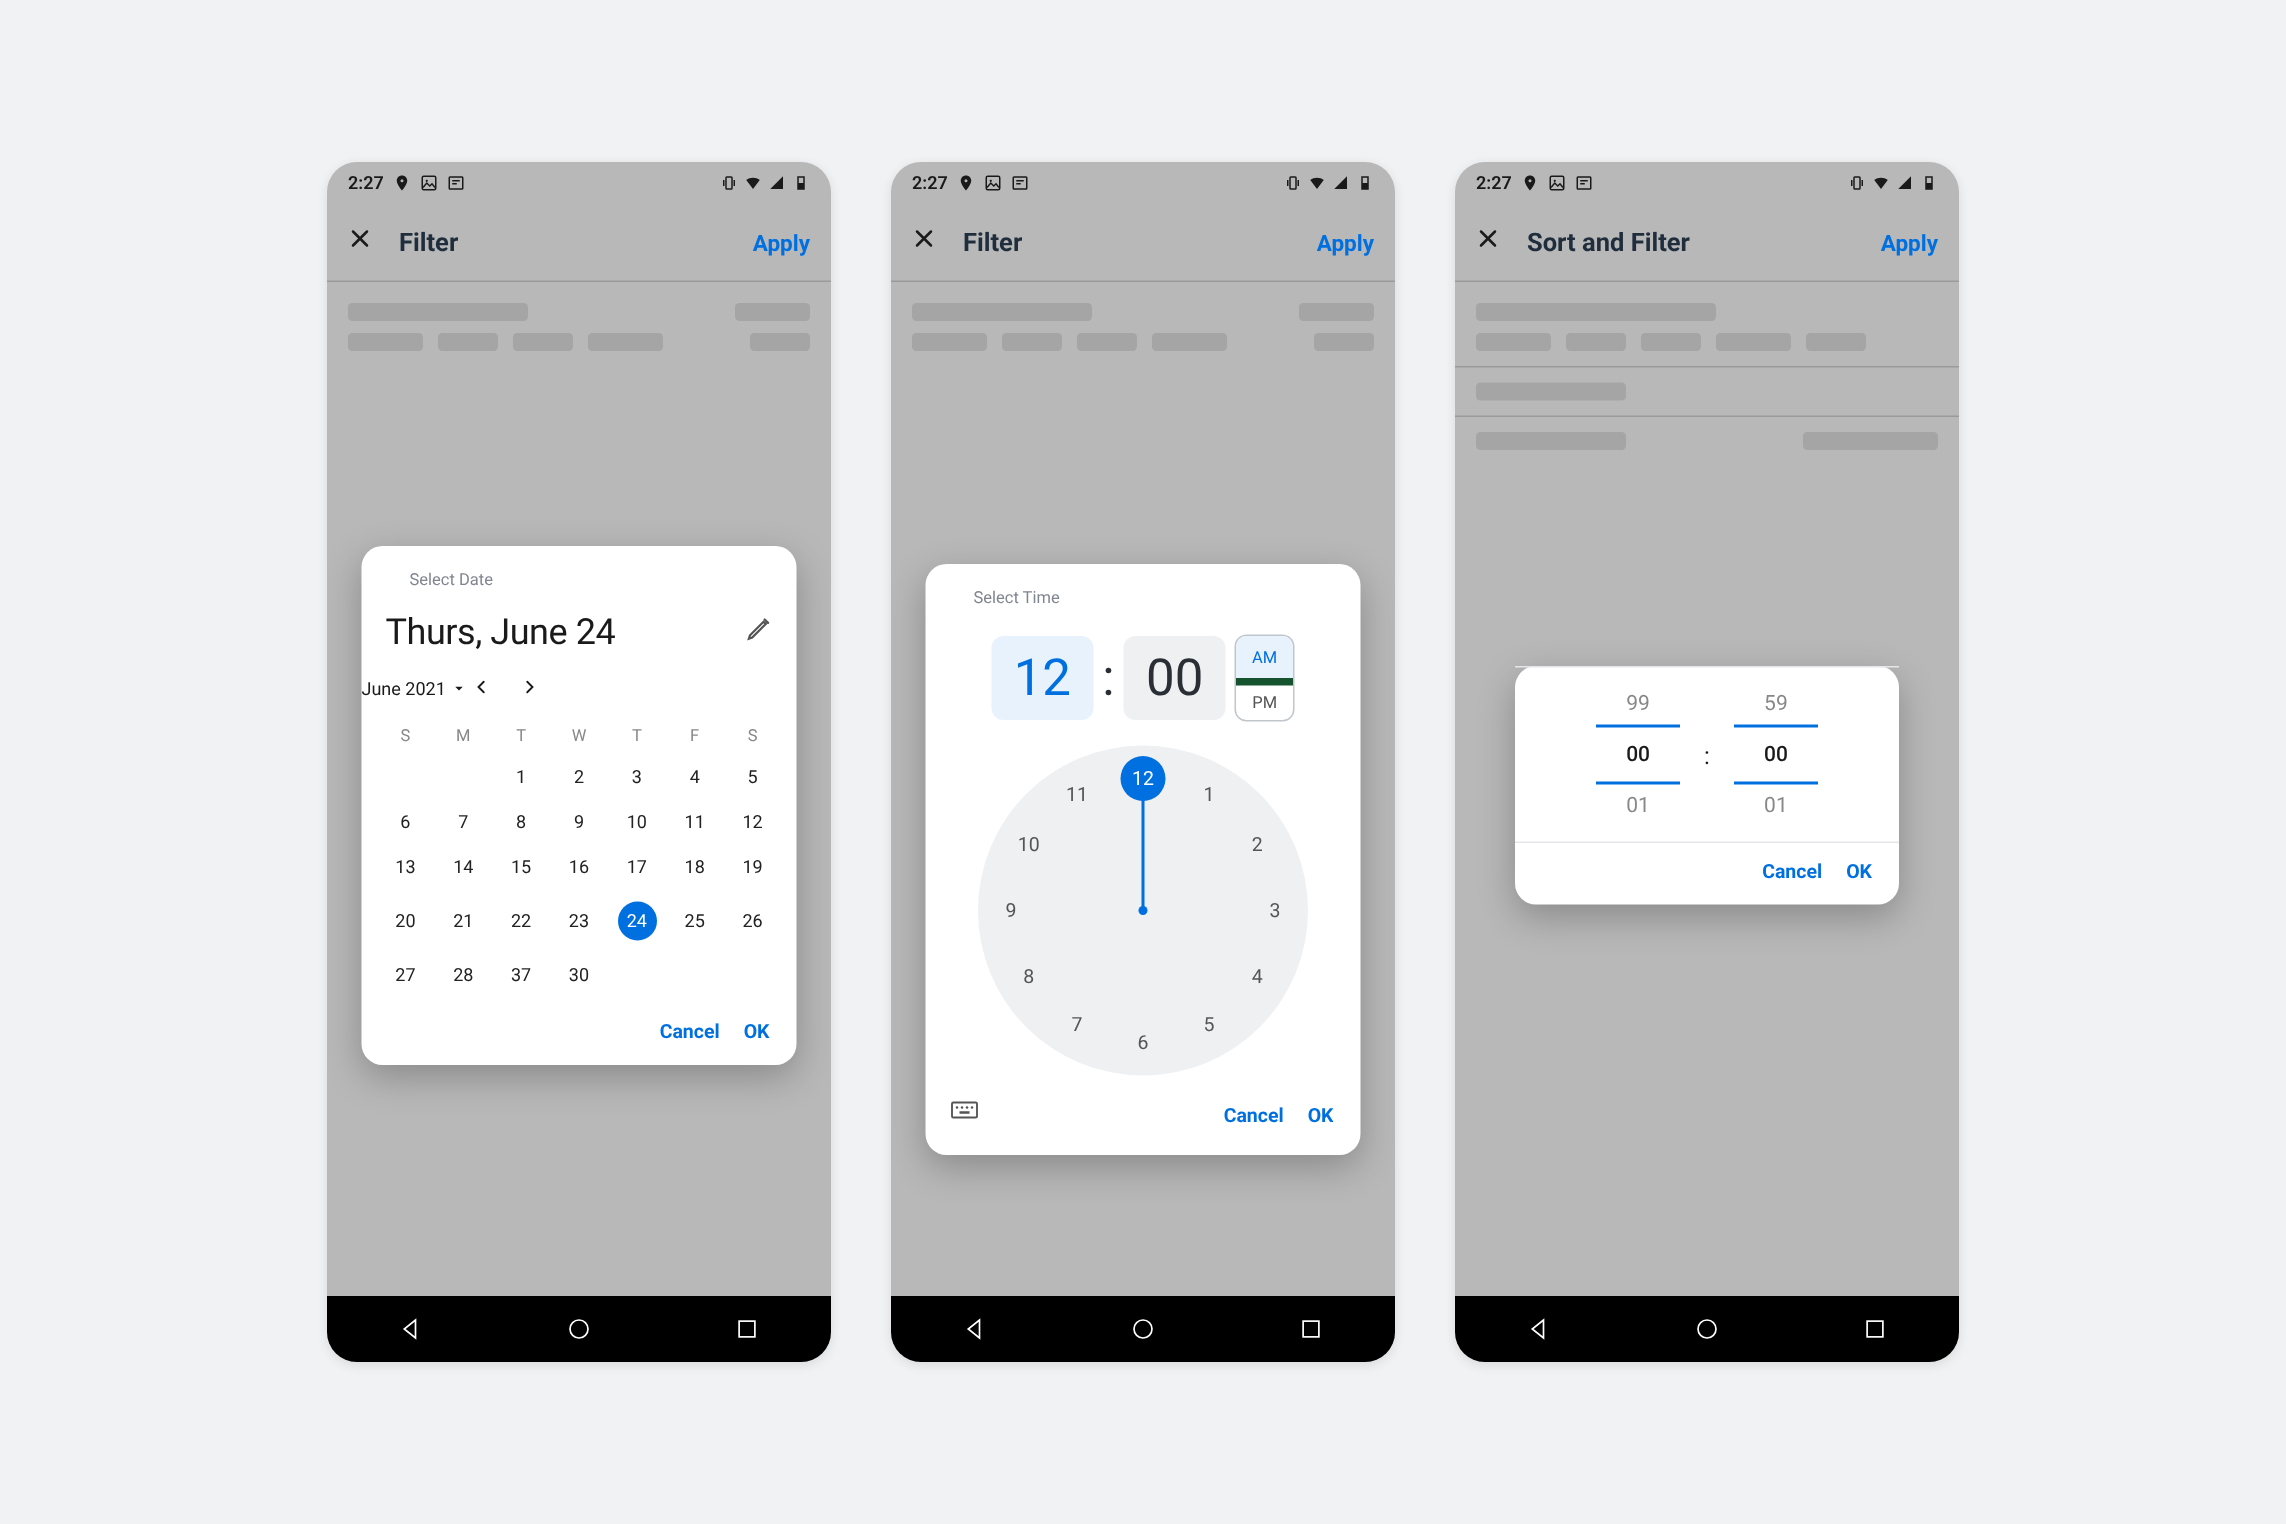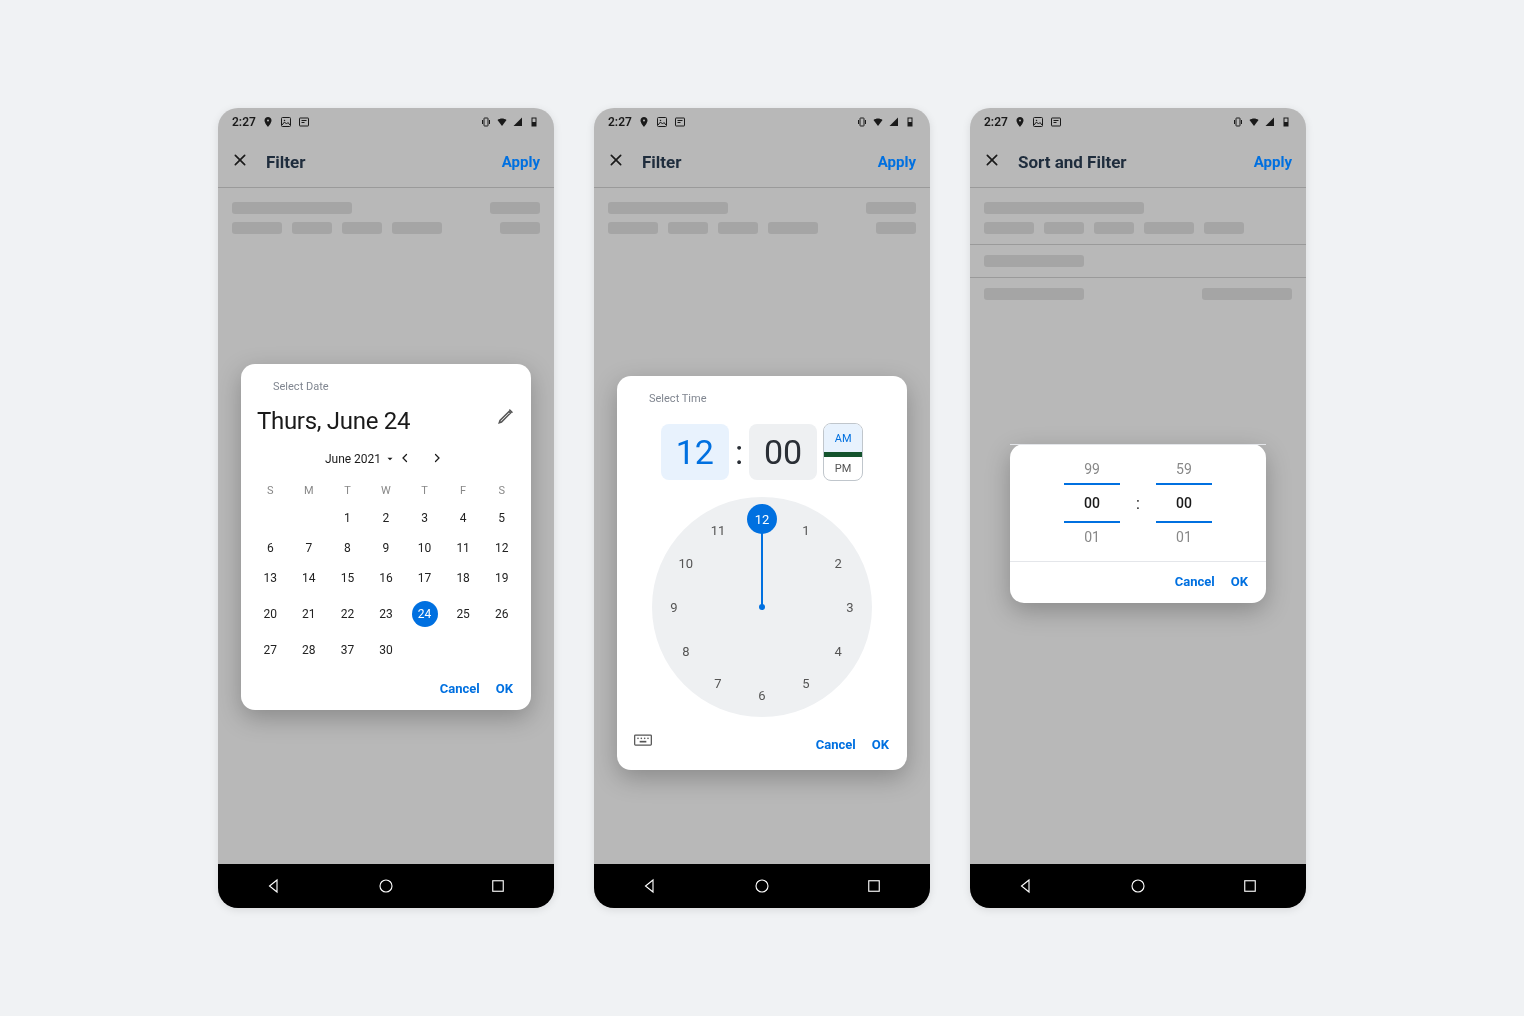--- a/index.html
+++ b/index.html
@@ -75,28 +75,28 @@
   .modal-actions {
     display: flex; justify-content: flex-end; gap: 16px;
     padding: 12px 18px 14px;
     font-size: 13px; font-weight: 700; color: #0070e0;
   }
   .modal-actions > span { cursor: pointer; }
 
   
   .date-modal { top: 176px; }
   .date-big {
-    display: flex; align-items: flex-start; justify-content: space-between;
+    display: flex; align-items: center; justify-content: space-between;
     padding: 14px 16px 10px;
   }
   .date-big-text { font-size: 24px; font-weight: 400; color: #1a1a1a; letter-spacing: -0.3px; }
   .pencil { color: #555; cursor: pointer; }
   .month-row {
-    display: flex; align-items: center; justify-content: center;
-    padding: 0 23px 6px;
+    display: flex; align-items: center; justify-content: flex-start;
+    padding: 0 0 6px;
   }
   .month-label { font-size: 12px; color: #1a1a1a; display: flex; align-items: center; gap: 4px; cursor: pointer; }
   .arrow { cursor: pointer; padding: 4px; color: #1a1a1a; }
   .cal-grid {
     display: grid;
     grid-template-columns: repeat(7, 1fr);
     padding: 0 10px 4px;
     text-align: center;
   }
   .cal-head { font-size: 11px; color: #888; padding: 6px 0; }

